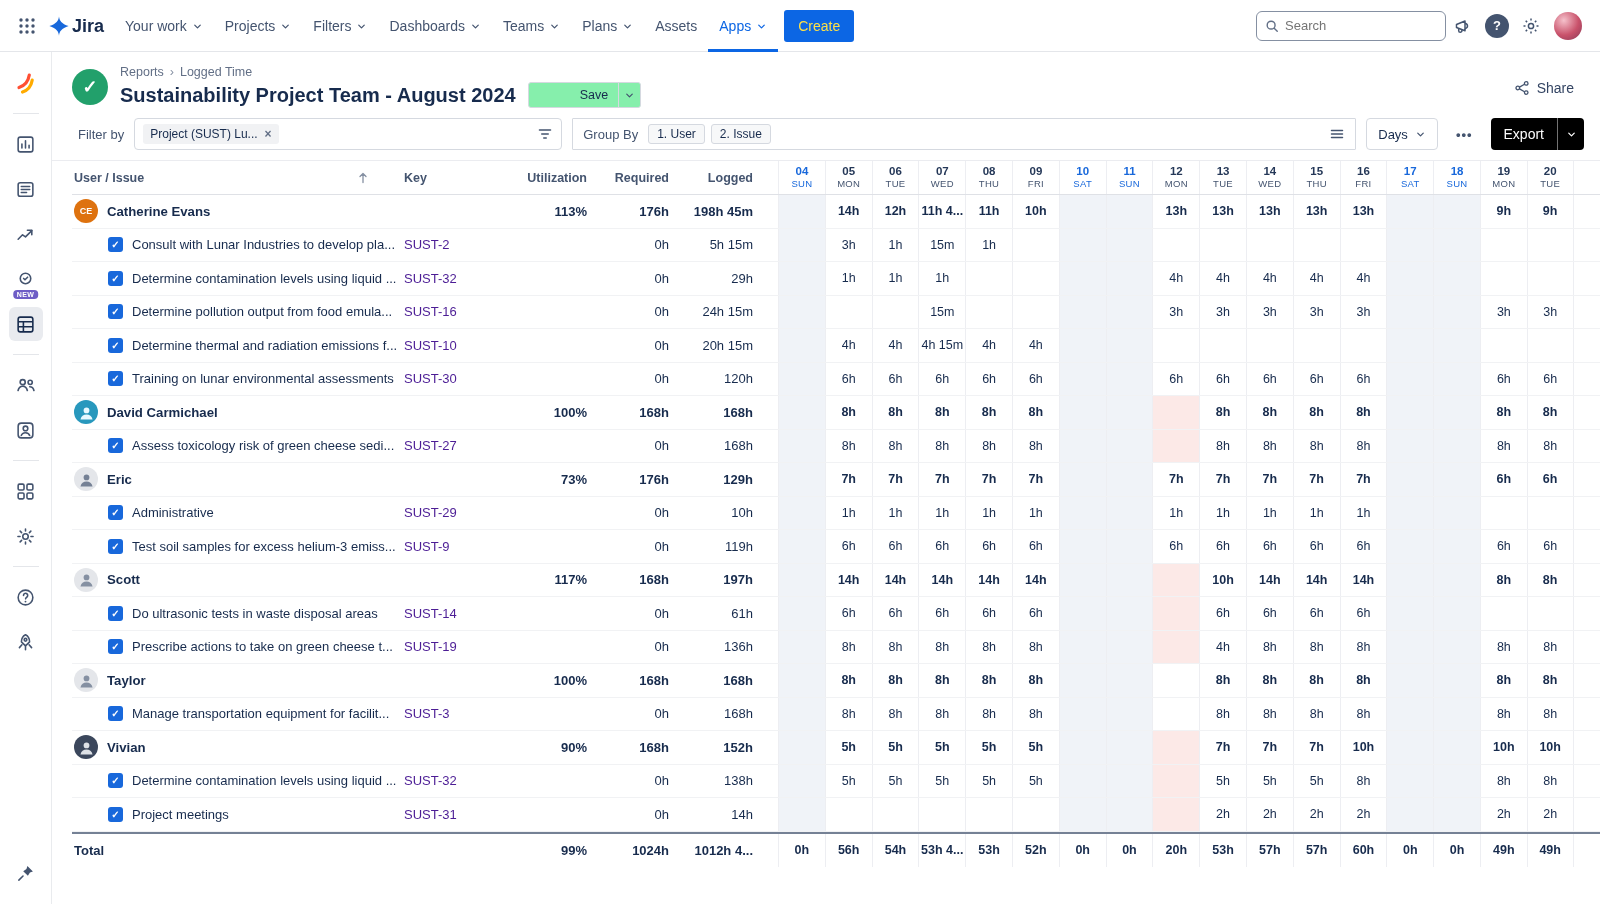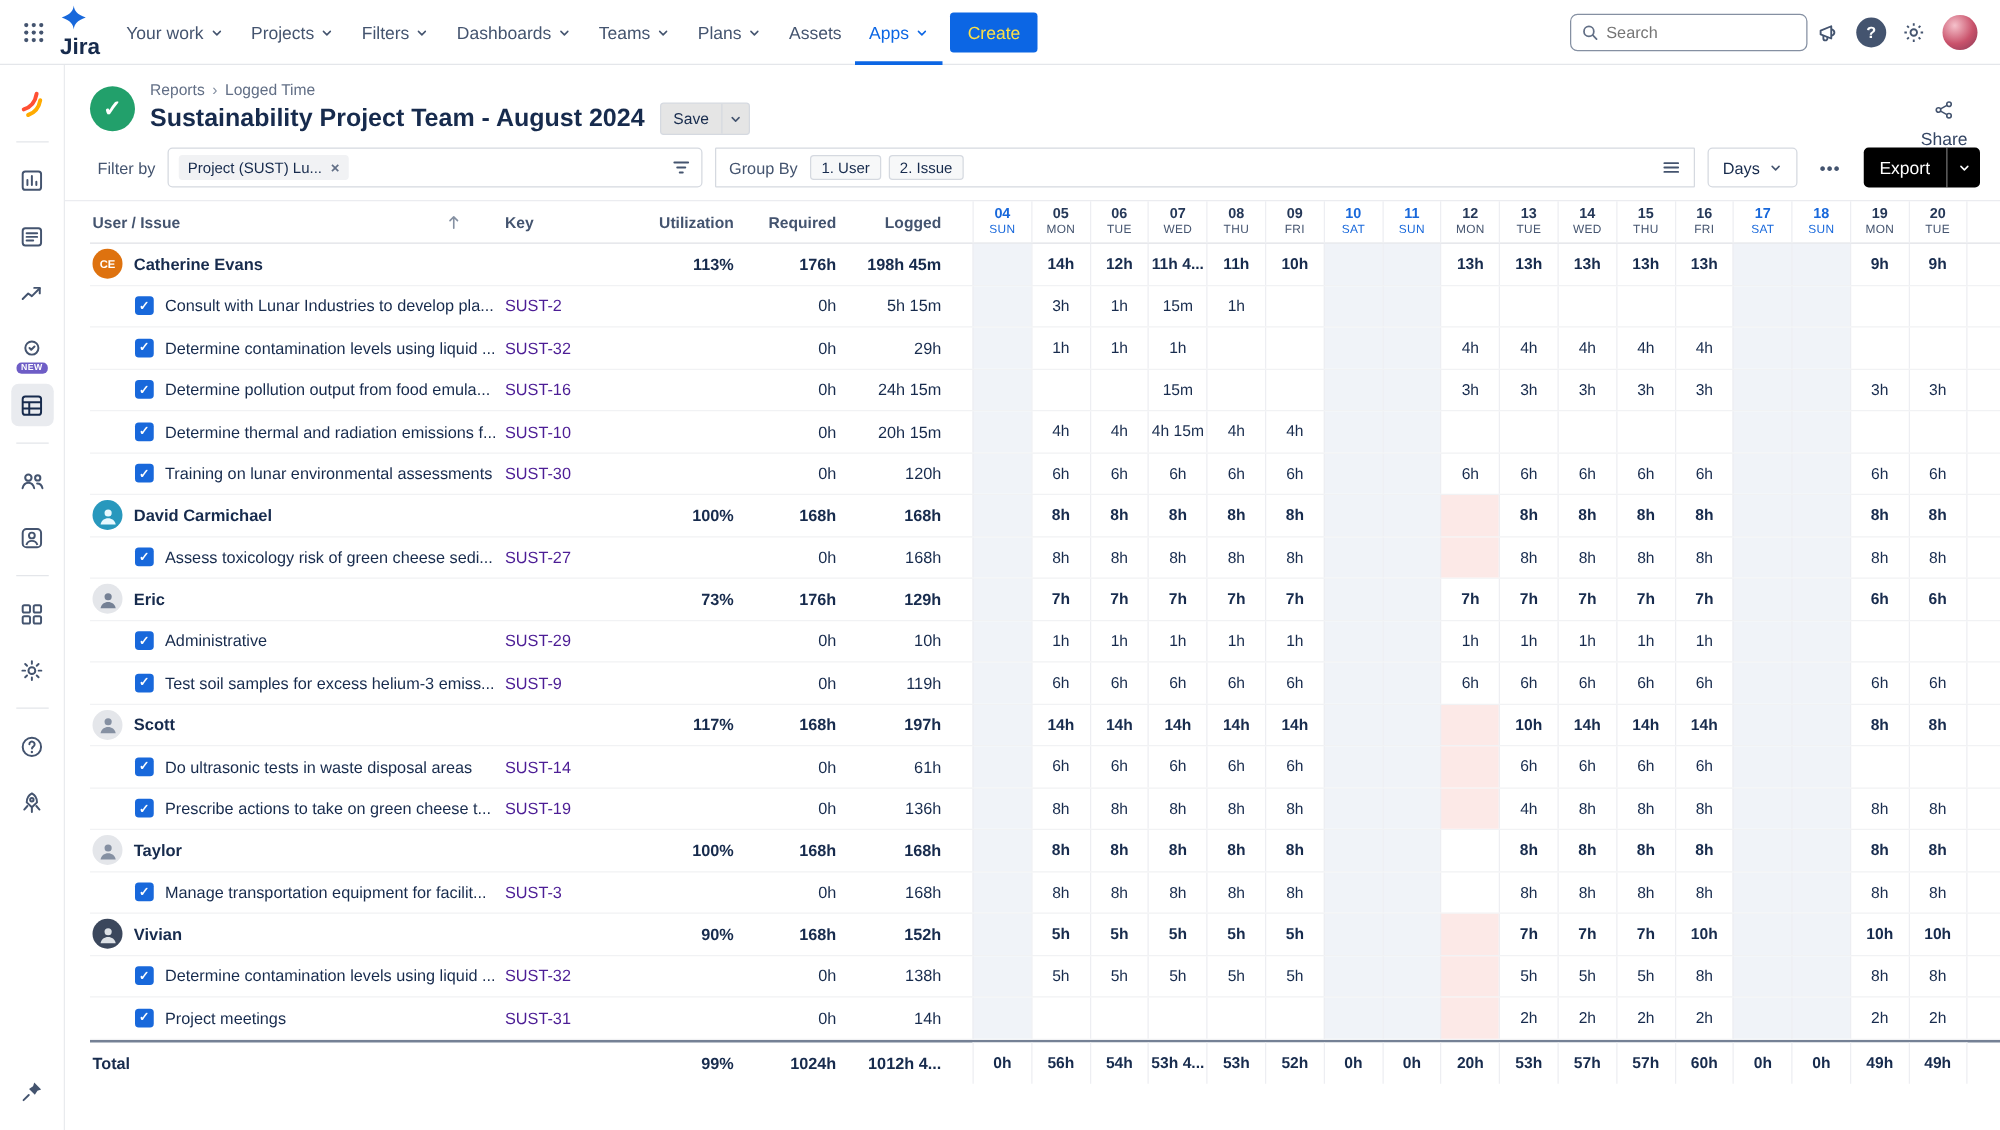--- a/index.html
+++ b/index.html
@@ -4,21 +4,21 @@
 <style>
   * { margin:0; padding:0; box-sizing:border-box; }
   html,body { width:1600px; height:904px; overflow:hidden; background:#fff;
     font-family:"Liberation Sans", sans-serif; color:#172B4D; }
   body { position:relative; }
 
   
   .topnav { position:absolute; top:0; left:0; right:0; height:52px; background:#fff;
     border-bottom:1px solid #E4E6EA; display:flex; align-items:center; padding:0 18px 0 10px; z-index:5; }
   .grid-btn { width:34px; height:34px; display:flex; align-items:center; justify-content:center; border-radius:4px; }
-  .logo-wrap { display:flex; align-items:flex-start; gap:2px; padding:0 10px 0 4px;flex-direction:column; }
+  .logo-wrap { display:flex; align-items:flex-end; gap:2px; padding:0 10px 0 4px; }
   .logo-text { font-size:18px; font-weight:700; color:#172B4D; }
   .nav-menu { display:flex; height:52px; align-items:stretch; }
   .nav-item { display:flex; align-items:center; gap:5px; padding:0 11px; font-size:14px; font-weight:500;
     color:#44546F; cursor:pointer; }
   .nav-item.active { color:#0C66E4; box-shadow: inset 0 -3px 0 #0C66E4; }
   .nav-item .chev { display:flex; align-items:center; margin-top:2px; }
   .create-btn { background:#0C66E4; color:#fde047; border:none; border-radius:3px; height:32px; padding:0 14px;
     font-size:14px; font-weight:500; margin-left:6px; font-family:inherit; }
   .search-wrap { margin-left:auto; width:190px; height:30px; border:1px solid #8590A2; border-radius:6px;
     display:flex; align-items:center; padding:0 8px; gap:6px; color:#626F86; background:#fff; }
@@ -43,24 +43,24 @@
 
   
   .main { position:absolute; left:52px; top:52px; width:1548px; bottom:0; background:#fff; }
   .page-header { display:flex; align-items:flex-start; padding:13px 24px 2px 12px; position:relative; }
   .check-badge { width:36px; height:36px; border-radius:50%; background:#22A06B; color:#fff; display:flex;
     align-items:center; justify-content:center; font-size:18px; font-weight:700; margin:4px 12px 0 8px; flex:none; }
   .breadcrumb { font-size:12.5px; color:#626F86; display:flex; gap:6px; align-items:center; }
   .bc-sep { color:#8590A2; }
   .title-row { display:flex; align-items:center; gap:12px; margin-top:3px; }
   .page-title { font-size:20px; font-weight:700; color:#172B4D; }
-  .save-split { display:flex; border:1px solid #D5D9E0; border-radius:3px; height:26px; overflow:hidden; background:#e5e5e5; }
+  .save-split { display:flex; border:1px solid #D5D9E0; border-radius:3px; height:26px; overflow:hidden; background:#86efac;padding-left:41px; }
   .save-btn { padding:0 10px; font-size:12.5px; display:flex; align-items:center; color:#172B4D; }
   .save-caret { width:22px; border-left:1px solid #D5D9E0; display:flex; align-items:center; justify-content:center; color:#44546F; }
-  .share-btn { position:absolute; right:26px; top:28px; display:flex; gap:7px; align-items:center; font-size:14px; color:#344563;flex-direction:column; }
+  .share-btn { position:absolute; right:26px; top:28px; display:flex; gap:7px; align-items:center; font-size:14px; color:#344563; }
 
   
   .toolbar { display:flex; align-items:center; gap:10px; padding:8px 16px 10px 12px; border-bottom:1px solid #EBECF0; }
   .datenav { display:flex; align-items:center; height:32px; border:1px solid #D5D9E0; border-radius:4px; background:#fff; }
   .nav-arrow { width:30px; height:100%; display:flex; align-items:center; justify-content:center; color:#44546F; }
   .date-label { display:flex; align-items:center; gap:8px; padding:0 10px; font-size:13px; font-weight:500; }
   .filter-label { font-size:13px; color:#44546F; margin-left:14px; }
   .filterbox { width:428px; height:32px; border:1px solid #D5D9E0; border-radius:4px; display:flex;
     align-items:center; padding:0 8px; gap:8px; background:#fff; }
   .chip { background:#F1F2F4; border-radius:3px; font-size:12px; color:#172B4D; padding:3px 7px; display:flex;

